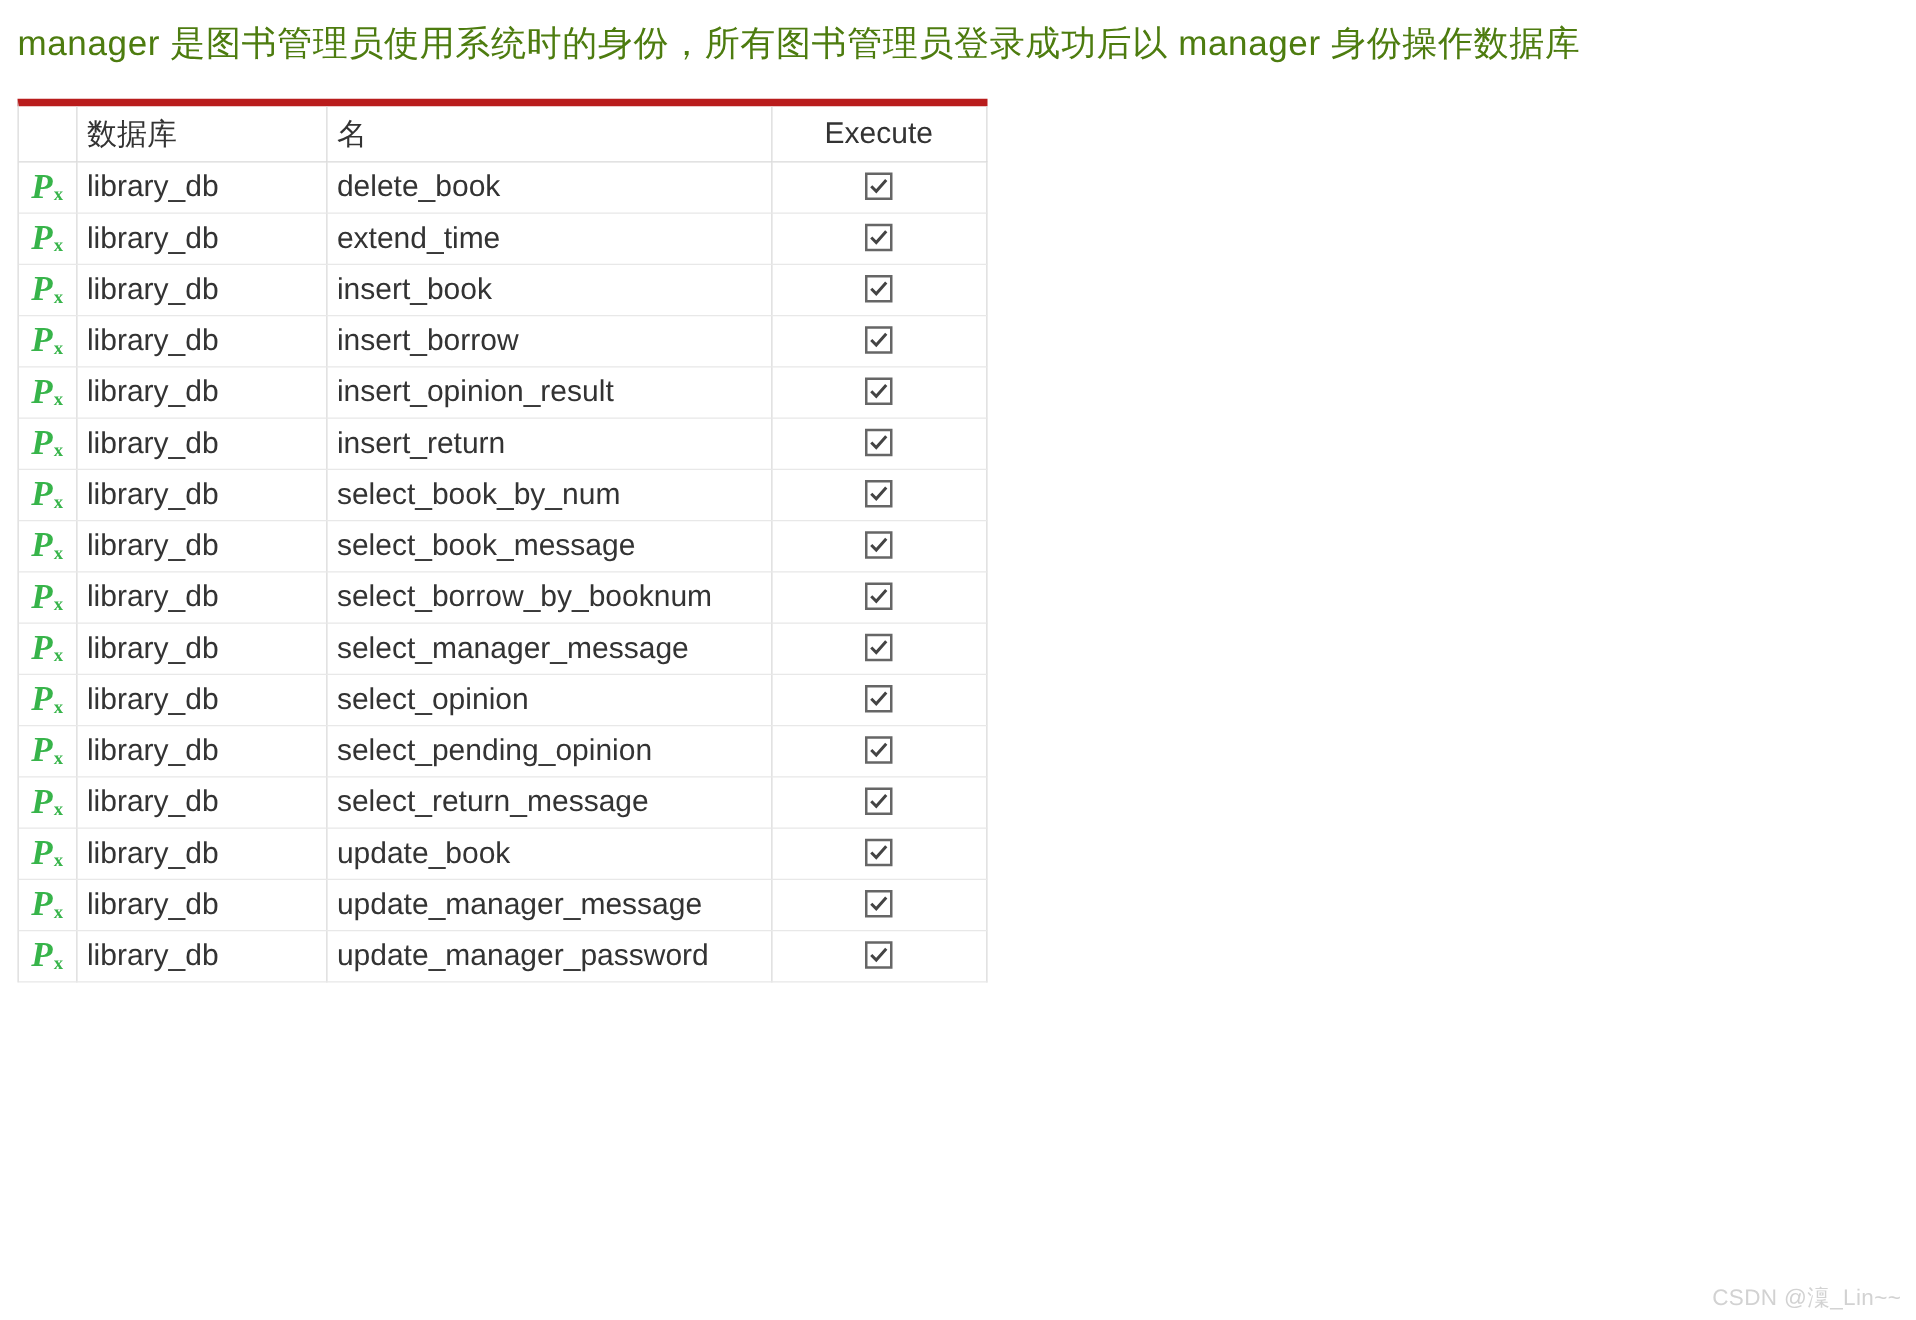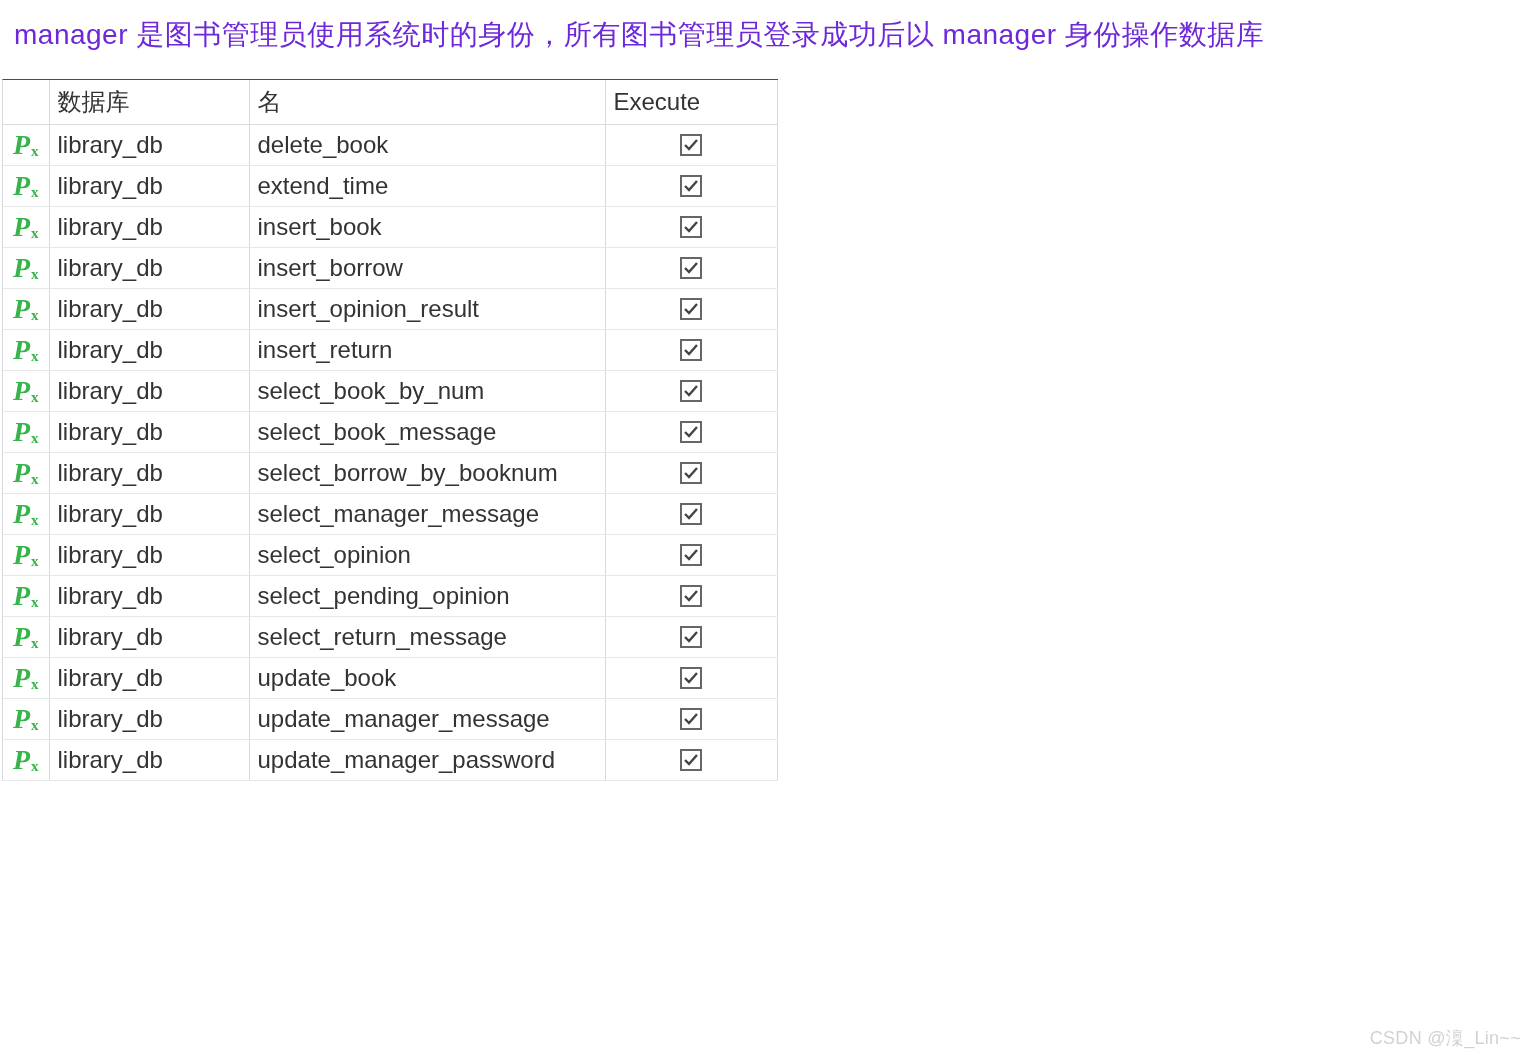--- a/index.html
+++ b/index.html
@@ -9,29 +9,29 @@
       margin: 0;
       padding: 0;
       font-family: "Microsoft YaHei", "SimSun", Arial, sans-serif;
       background: #fff;
       width: 1533px;
       height: 1056px;
       overflow: hidden;
       position: relative;
     }
     .description {
-      color: #6d28d9;
+      color: #4d7c0f;
       font-size: 28px;
       line-height: 1.9;
       padding: 8px 14px 18px 14px;
       letter-spacing: 0.5px;
     }
     .table-wrap {
-      margin-left: 2px;
-      border-top: 1px solid #b91c1c;
+      margin-left: 14px;
+      border-top: 6px solid #b91c1c;
       border-left: 1px solid #d9d9d9;
       display: inline-block;
     }
     table {
       border-collapse: collapse;
       font-size: 24px;
       color: #333;
     }
     th, td {
       border-right: 1px solid #d9d9d9;
@@ -61,21 +61,21 @@
     .col-name {
       width: 356px;
       min-width: 356px;
     }
     .col-exec {
       width: 172px;
       min-width: 172px;
       text-align: center;
     }
     th.col-exec {
-      text-align: left;
+      text-align: center;
     }
     .proc-icon {
       display: inline-flex;
       align-items: baseline;
       font-family: Georgia, "Times New Roman", serif;
       line-height: 1;
     }
     .proc-icon .p {
       color: #37b44a;
       font-size: 28px;

